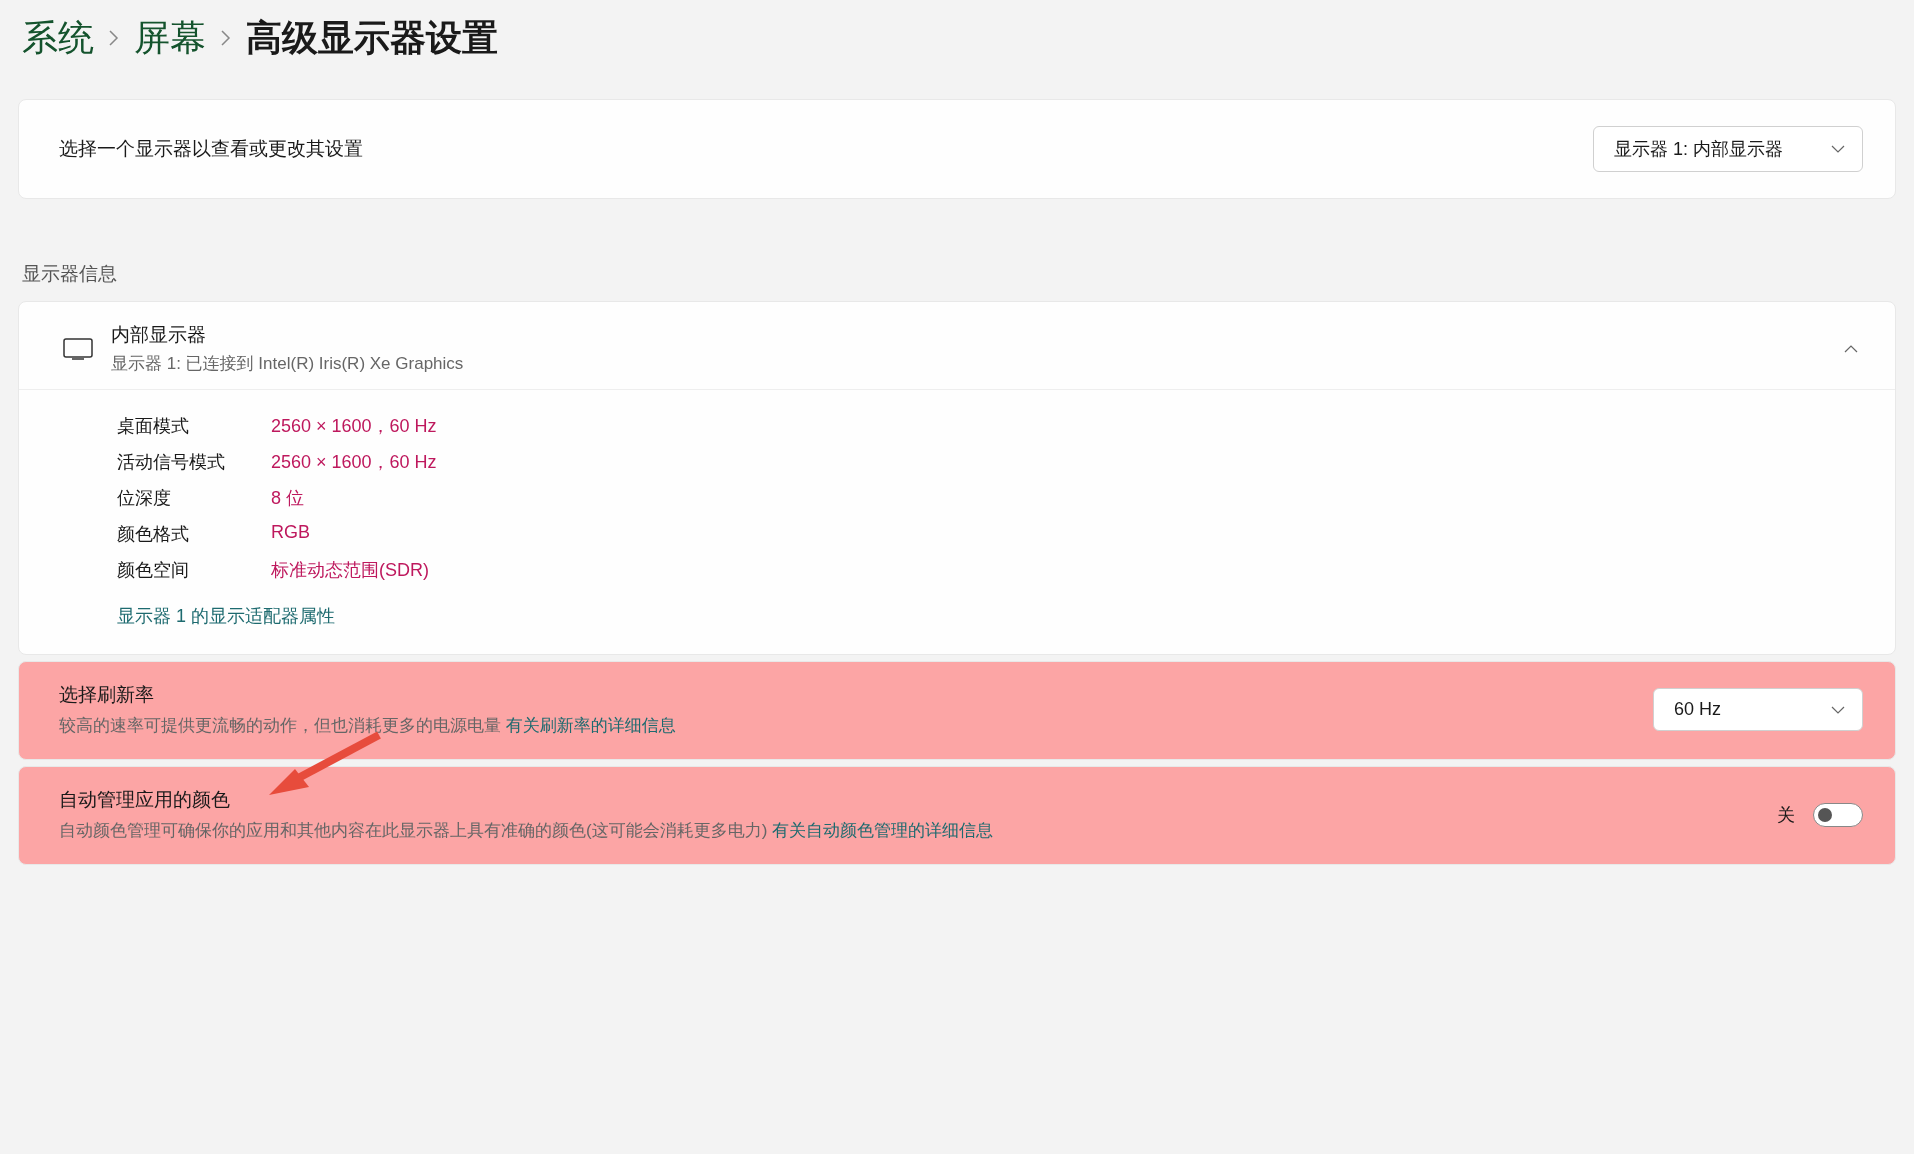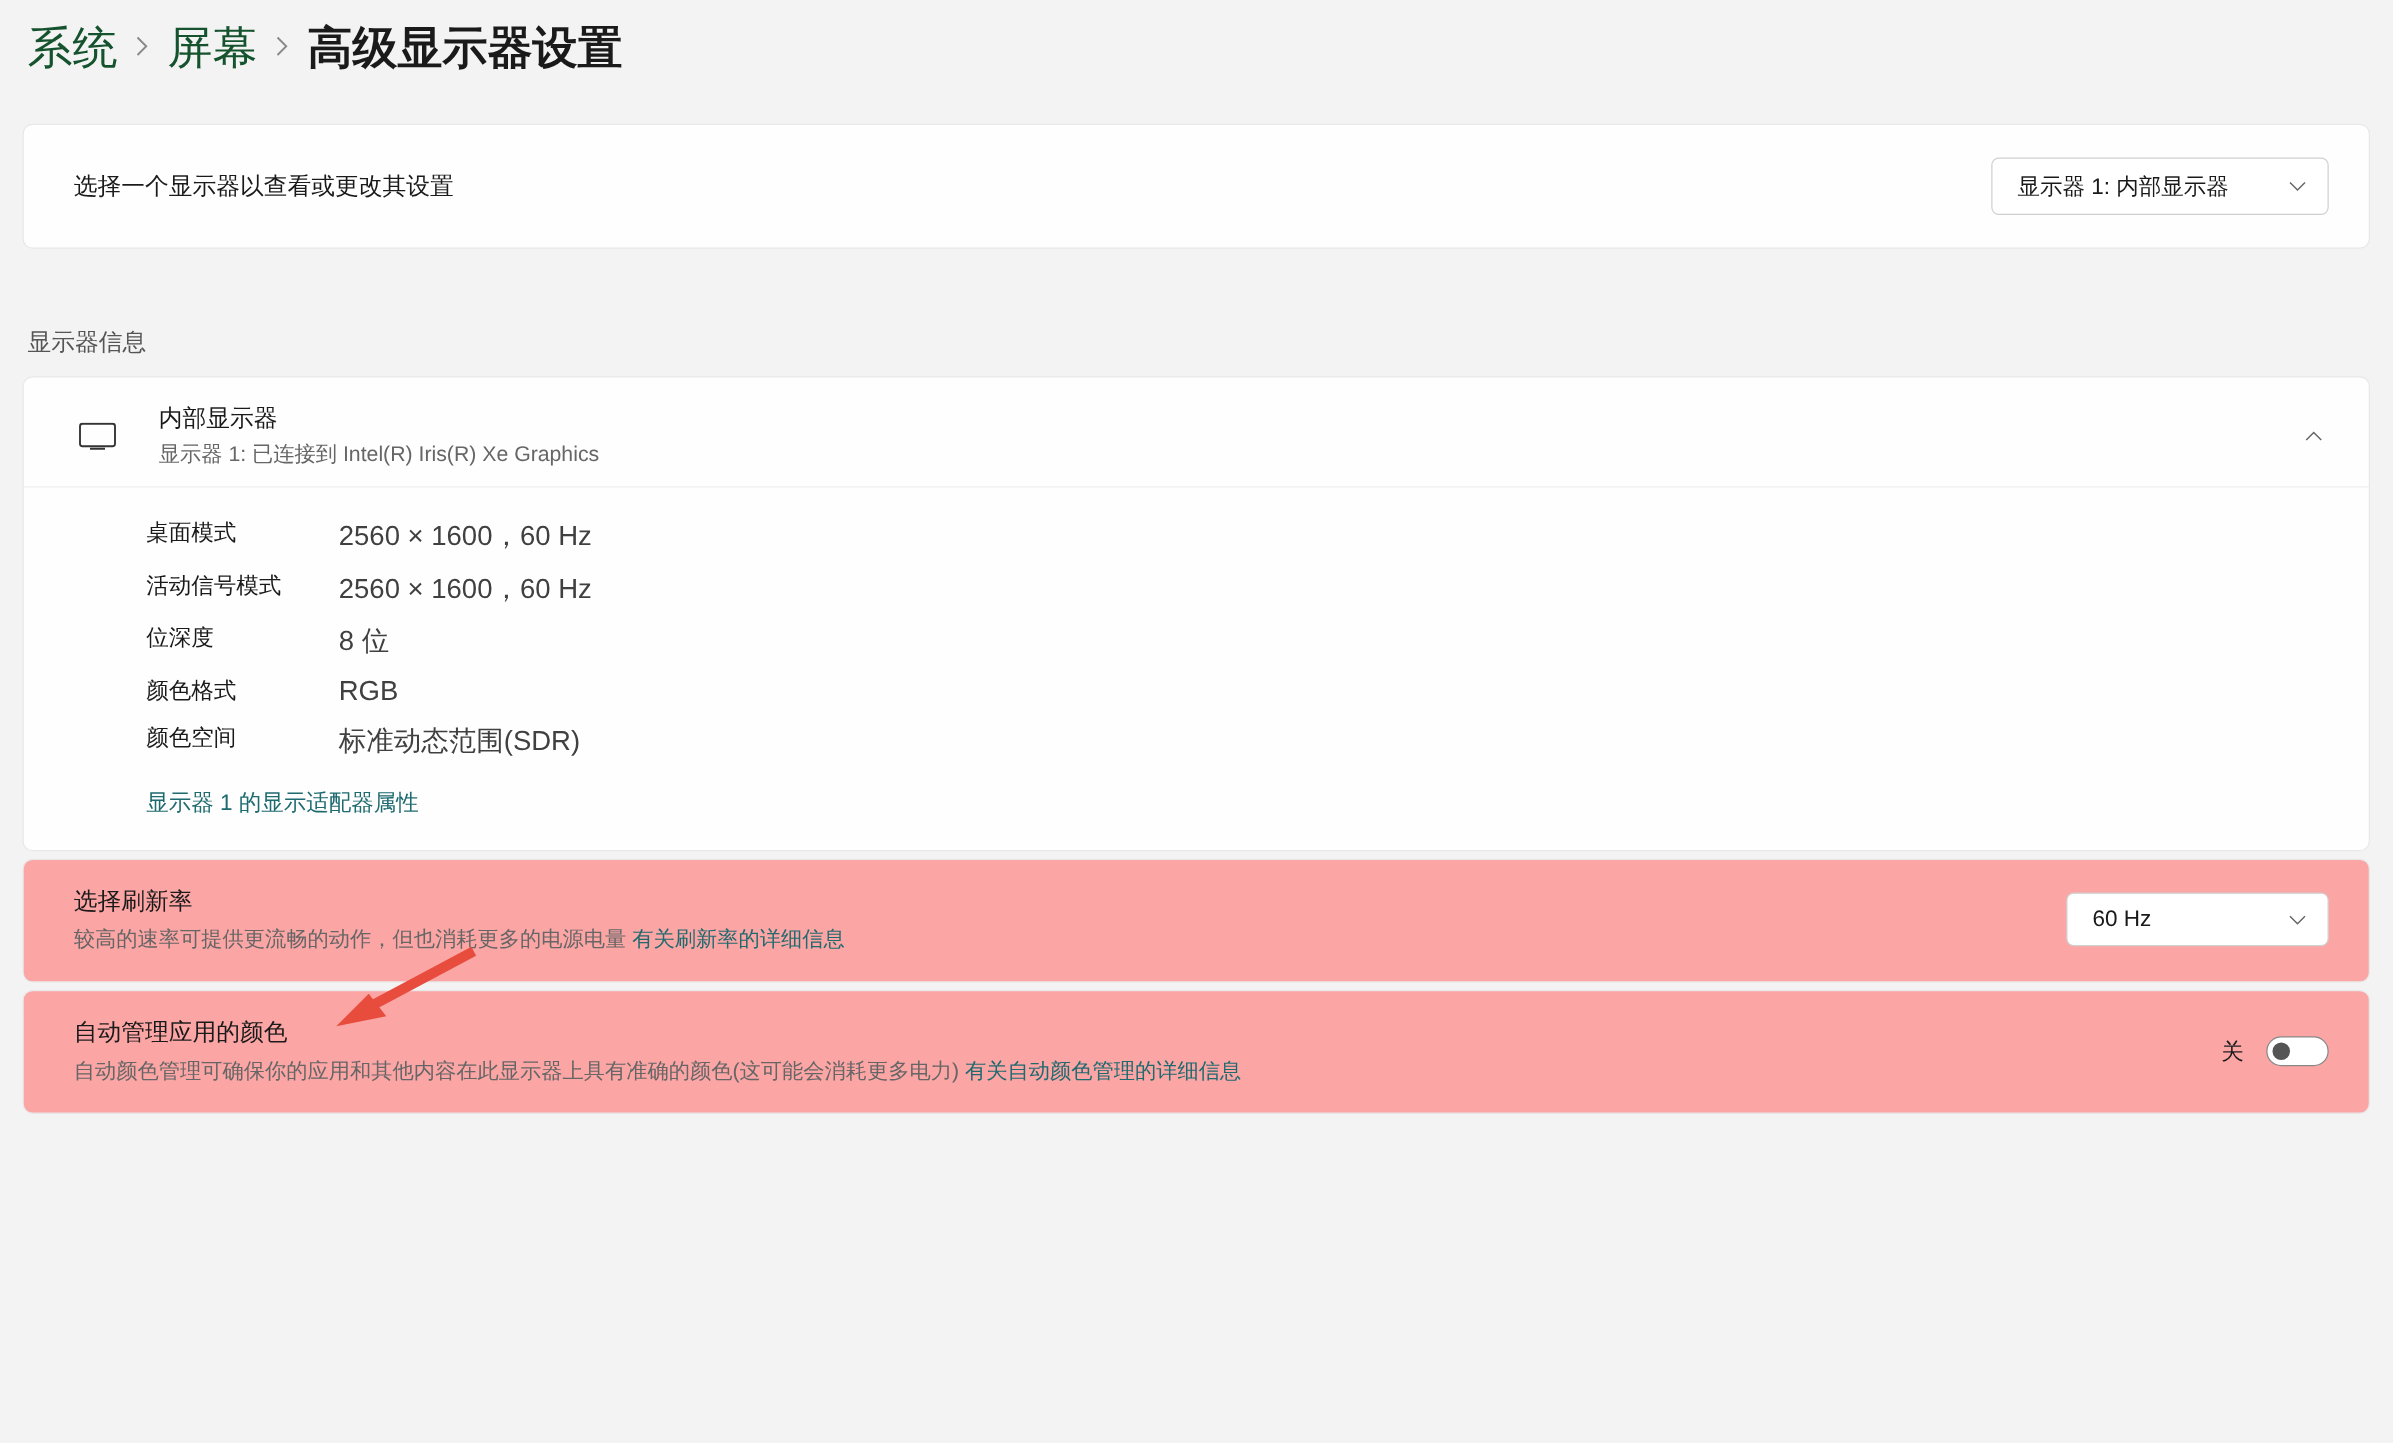--- a/index.html
+++ b/index.html
@@ -93,21 +93,21 @@
     .expander-header {
       display: flex;
       align-items: center;
       justify-content: space-between;
       padding: 20px 36px 14px 44px;
       cursor: pointer;
     }
     .expander-left {
       display: flex;
       align-items: center;
-      gap: 34px;
+      gap: 18px;
     }
     .monitor-icon {
       display: flex;
       align-items: center;
     }
     .monitor-icon svg {
       display: block;
     }
     .expander-title {
       font-size: 19px;
@@ -125,22 +125,22 @@
     .prop-row {
       display: flex;
       margin-bottom: 12px;
     }
     .prop-key {
       width: 154px;
       font-size: 18px;
       color: #1a1a1a;
     }
     .prop-val {
-      font-size: 22px;
-      color: #404040;
+      font-size: 18px;
+      color: #be185d;
     }
     .link {
       color: #1d6a6f;
       font-size: 18px;
       cursor: pointer;
       margin-top: 10px;
       display: inline-block;
     }
     .link-inline {
       color: #1d6a6f;

